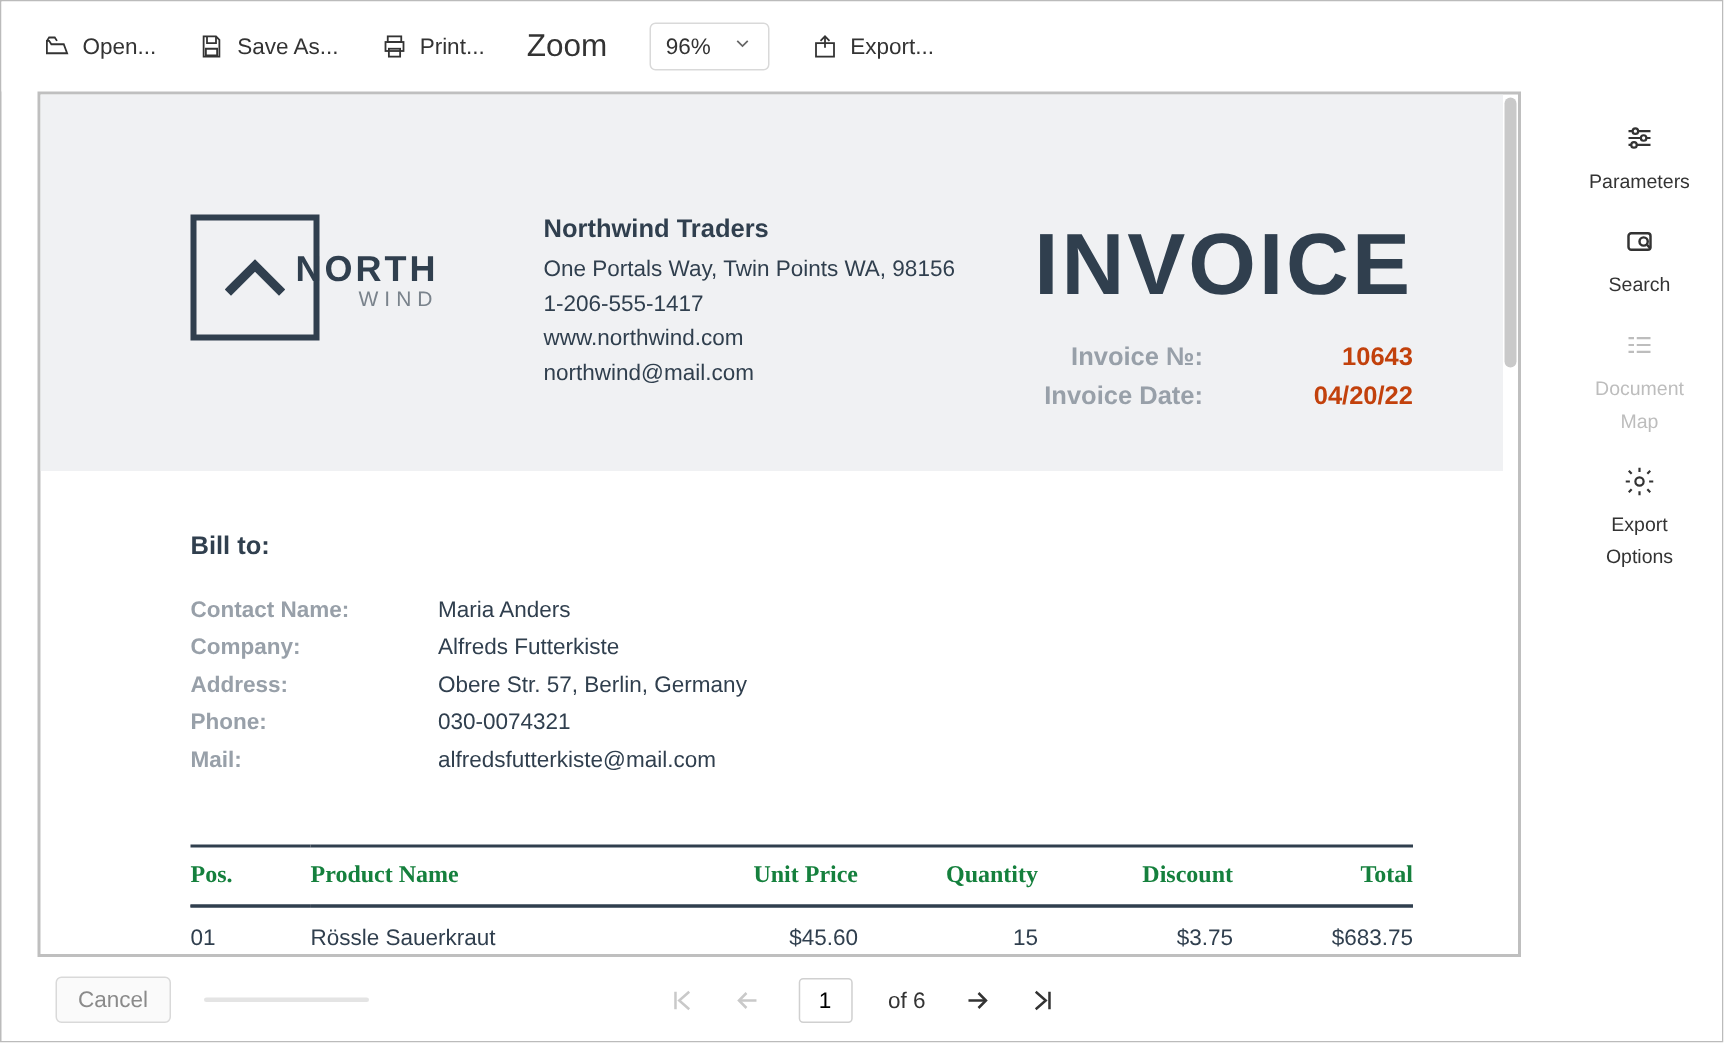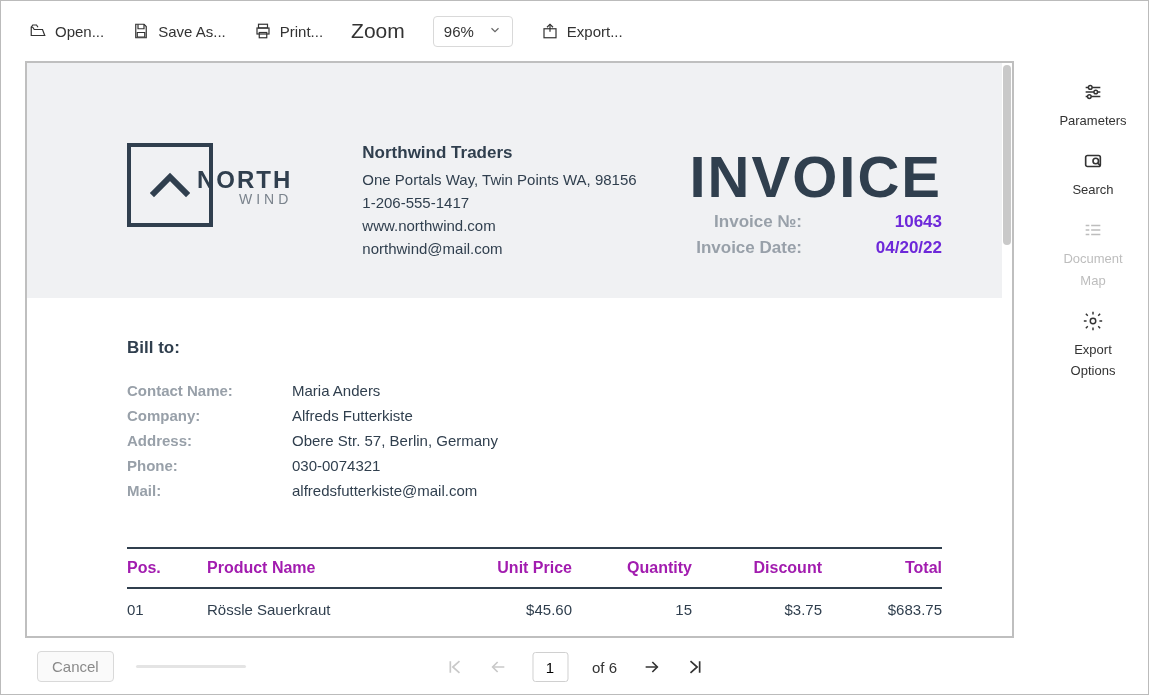--- a/index.html
+++ b/index.html
@@ -29,33 +29,33 @@
   .logo-caret svg { position: absolute; left: -20px; top: -14px; }
   .logo-text { display: flex; flex-direction: column; line-height: 1; letter-spacing: 2px; position: relative; left: -30px; top: 2px; }
   .logo-text .north { font-size: 24px; font-weight: 700; color: #303f4e; }
   .logo-text .wind  { font-size: 14px; font-weight: 400; color: #7a838c; letter-spacing: 4px; text-align: right; }
 
   .company-info { margin-left: 40px; display: flex; flex-direction: column; gap: 6px; font-size: 15px; color: #303f4e; }
   .company-info .name { font-weight: 700; font-size: 17px; margin-bottom: 2px; }
 
   .invoice-right { margin-left: auto; text-align: right; }
   .invoice-right .title { font-size: 58px; font-weight: 800; color: #303f4e; letter-spacing: 2px; }
-  .invoice-right .meta { margin-top: 2px; display: grid; grid-template-columns: auto auto; column-gap: 50px; row-gap: 6px; font-size: 17px; justify-content: end; }
+  .invoice-right .meta { margin-top: 18px; display: grid; grid-template-columns: auto auto; column-gap: 50px; row-gap: 6px; font-size: 17px; justify-content: end; }
   .invoice-right .meta .lbl { color: #98a0a9; font-weight: 700; text-align: right; }
-  .invoice-right .meta .val { color: #6d28d9; font-weight: 700; text-align: right; min-width: 90px; }
+  .invoice-right .meta .val { color: #c2410c; font-weight: 700; text-align: right; min-width: 90px; }
 
   .billto { padding: 40px 60px 0 100px; }
   .billto h3 { font-size: 17px; font-weight: 700; color: #303f4e; margin-bottom: 24px; }
   .billto .row { display: flex; gap: 0; margin-bottom: 8px; font-size: 15px; }
   .billto .row .lbl { width: 165px; color: #98a0a9; font-weight: 700; }
   .billto .row .val { color: #303f4e; }
 
   .items { padding: 40px 60px 0 100px; }
   .items table { width: 100%; border-collapse: collapse; }
-  .items thead th { text-align: left; font-size: 16px; font-weight: 700; color: #a21caf; padding: 10px 0; border-top: 2px solid #303f4e; border-bottom: 2px solid #303f4e; }
+  .items thead th { text-align: left; font-size: 16px; font-weight: 700; color: #15803d; padding: 10px 0; border-top: 2px solid #303f4e; border-bottom: 2px solid #303f4e; font-family: Liberation Serif, serif; }
   .items thead th.r, .items tbody td.r { text-align: right; }
   .items tbody td { font-size: 15px; color: #303f4e; padding: 12px 0; }
 
   
   .side { width: 110px; display: flex; flex-direction: column; align-items: center; gap: 22px; padding-top: 20px; }
   .side .sbtn { display: flex; flex-direction: column; align-items: center; gap: 6px; font-size: 13px; color: #333; cursor: pointer; text-align: center; line-height: 1.2; }
   .side .sbtn.disabled { color: #bdbdbd; cursor: default; }
 
   
   .footer { height: 56px; display: flex; align-items: center; padding: 0 36px; gap: 18px; }

